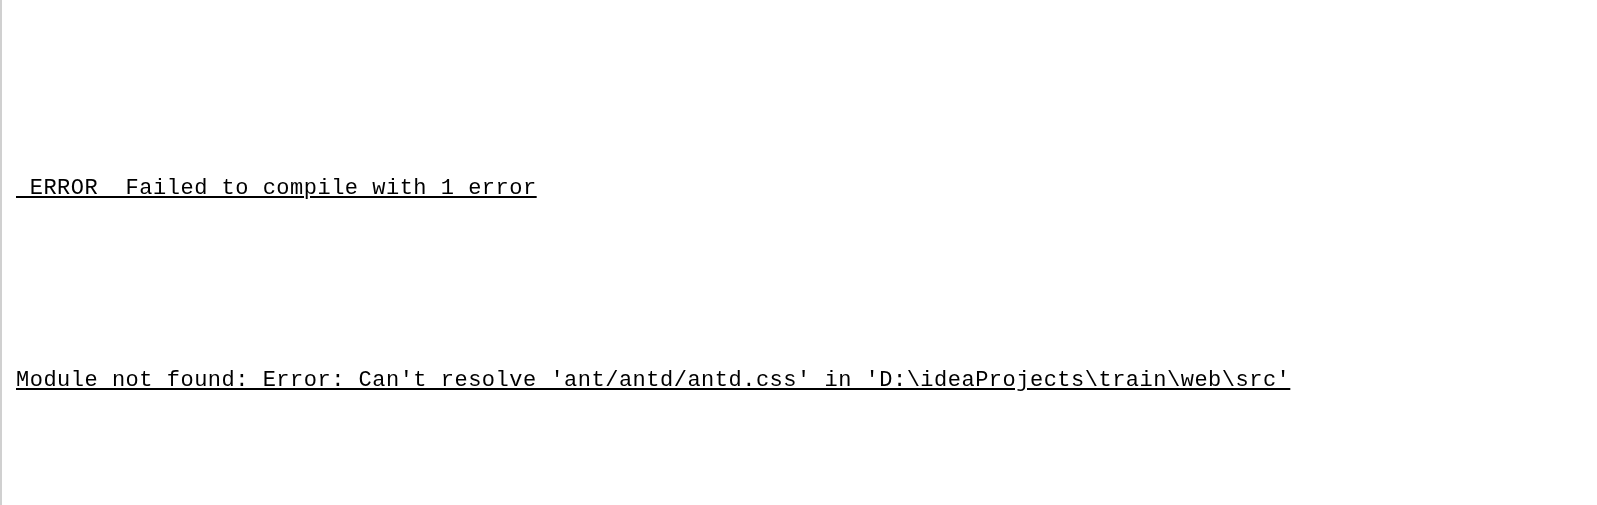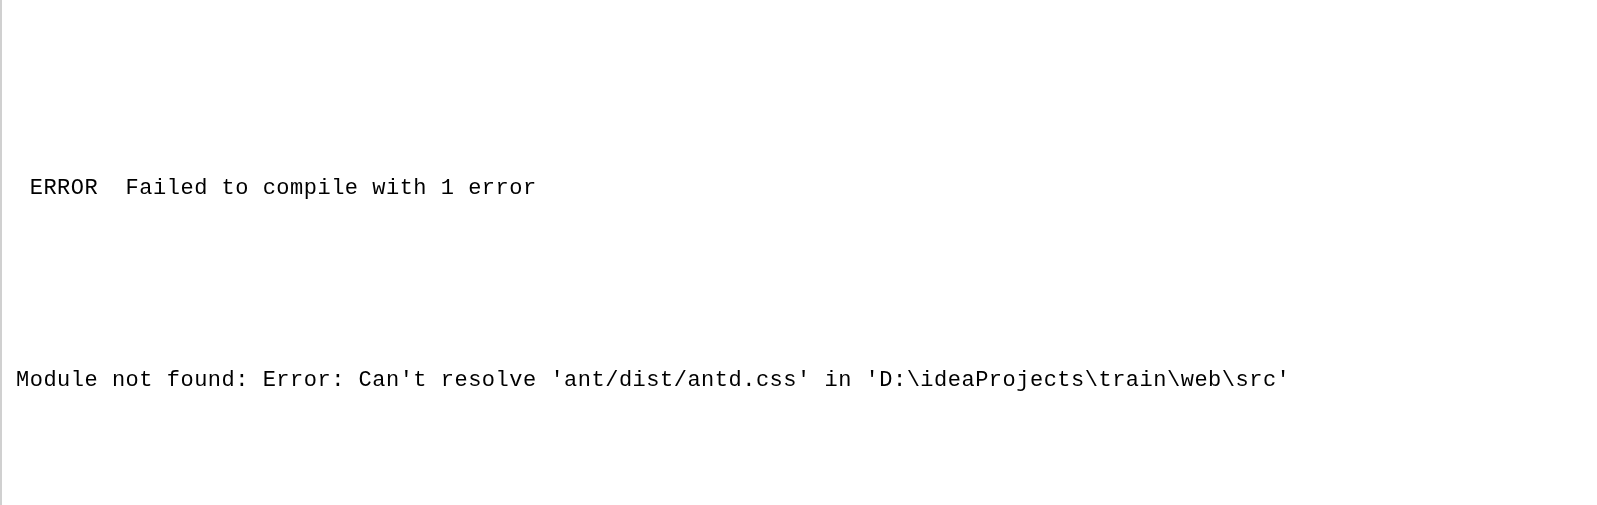--- a/index.html
+++ b/index.html
@@ -15,32 +15,33 @@
       color: #000000;
       padding: 14px 0 14px 14px;
       white-space: pre;
       border-left: 2px solid #d0d0d0;
     }
     .terminal-output {
       letter-spacing: 0.5px;
     }
     .line {
       min-height: 1.45em;
+      text-decoration: underline;
     }
   </style>
 </head>
 <body>
 
 
 
 <div class="terminal-output">
 <div class="line"> ERROR  Failed to compile with 1 error</div>
 <div class="line"></div>
 <div class="line"></div>
-<div class="line">Module not found: Error: Can't resolve 'ant/dist/antd.css' in 'D:\ideaProjects\train\web\src'</div>
+<div class="line">Module not found: Error: Can't resolve 'ant/antd/antd.css' in 'D:\ideaProjects\train\web\src'</div>
 <div class="line"></div>
 
 
 
 
 </div>
 
 
 
 

